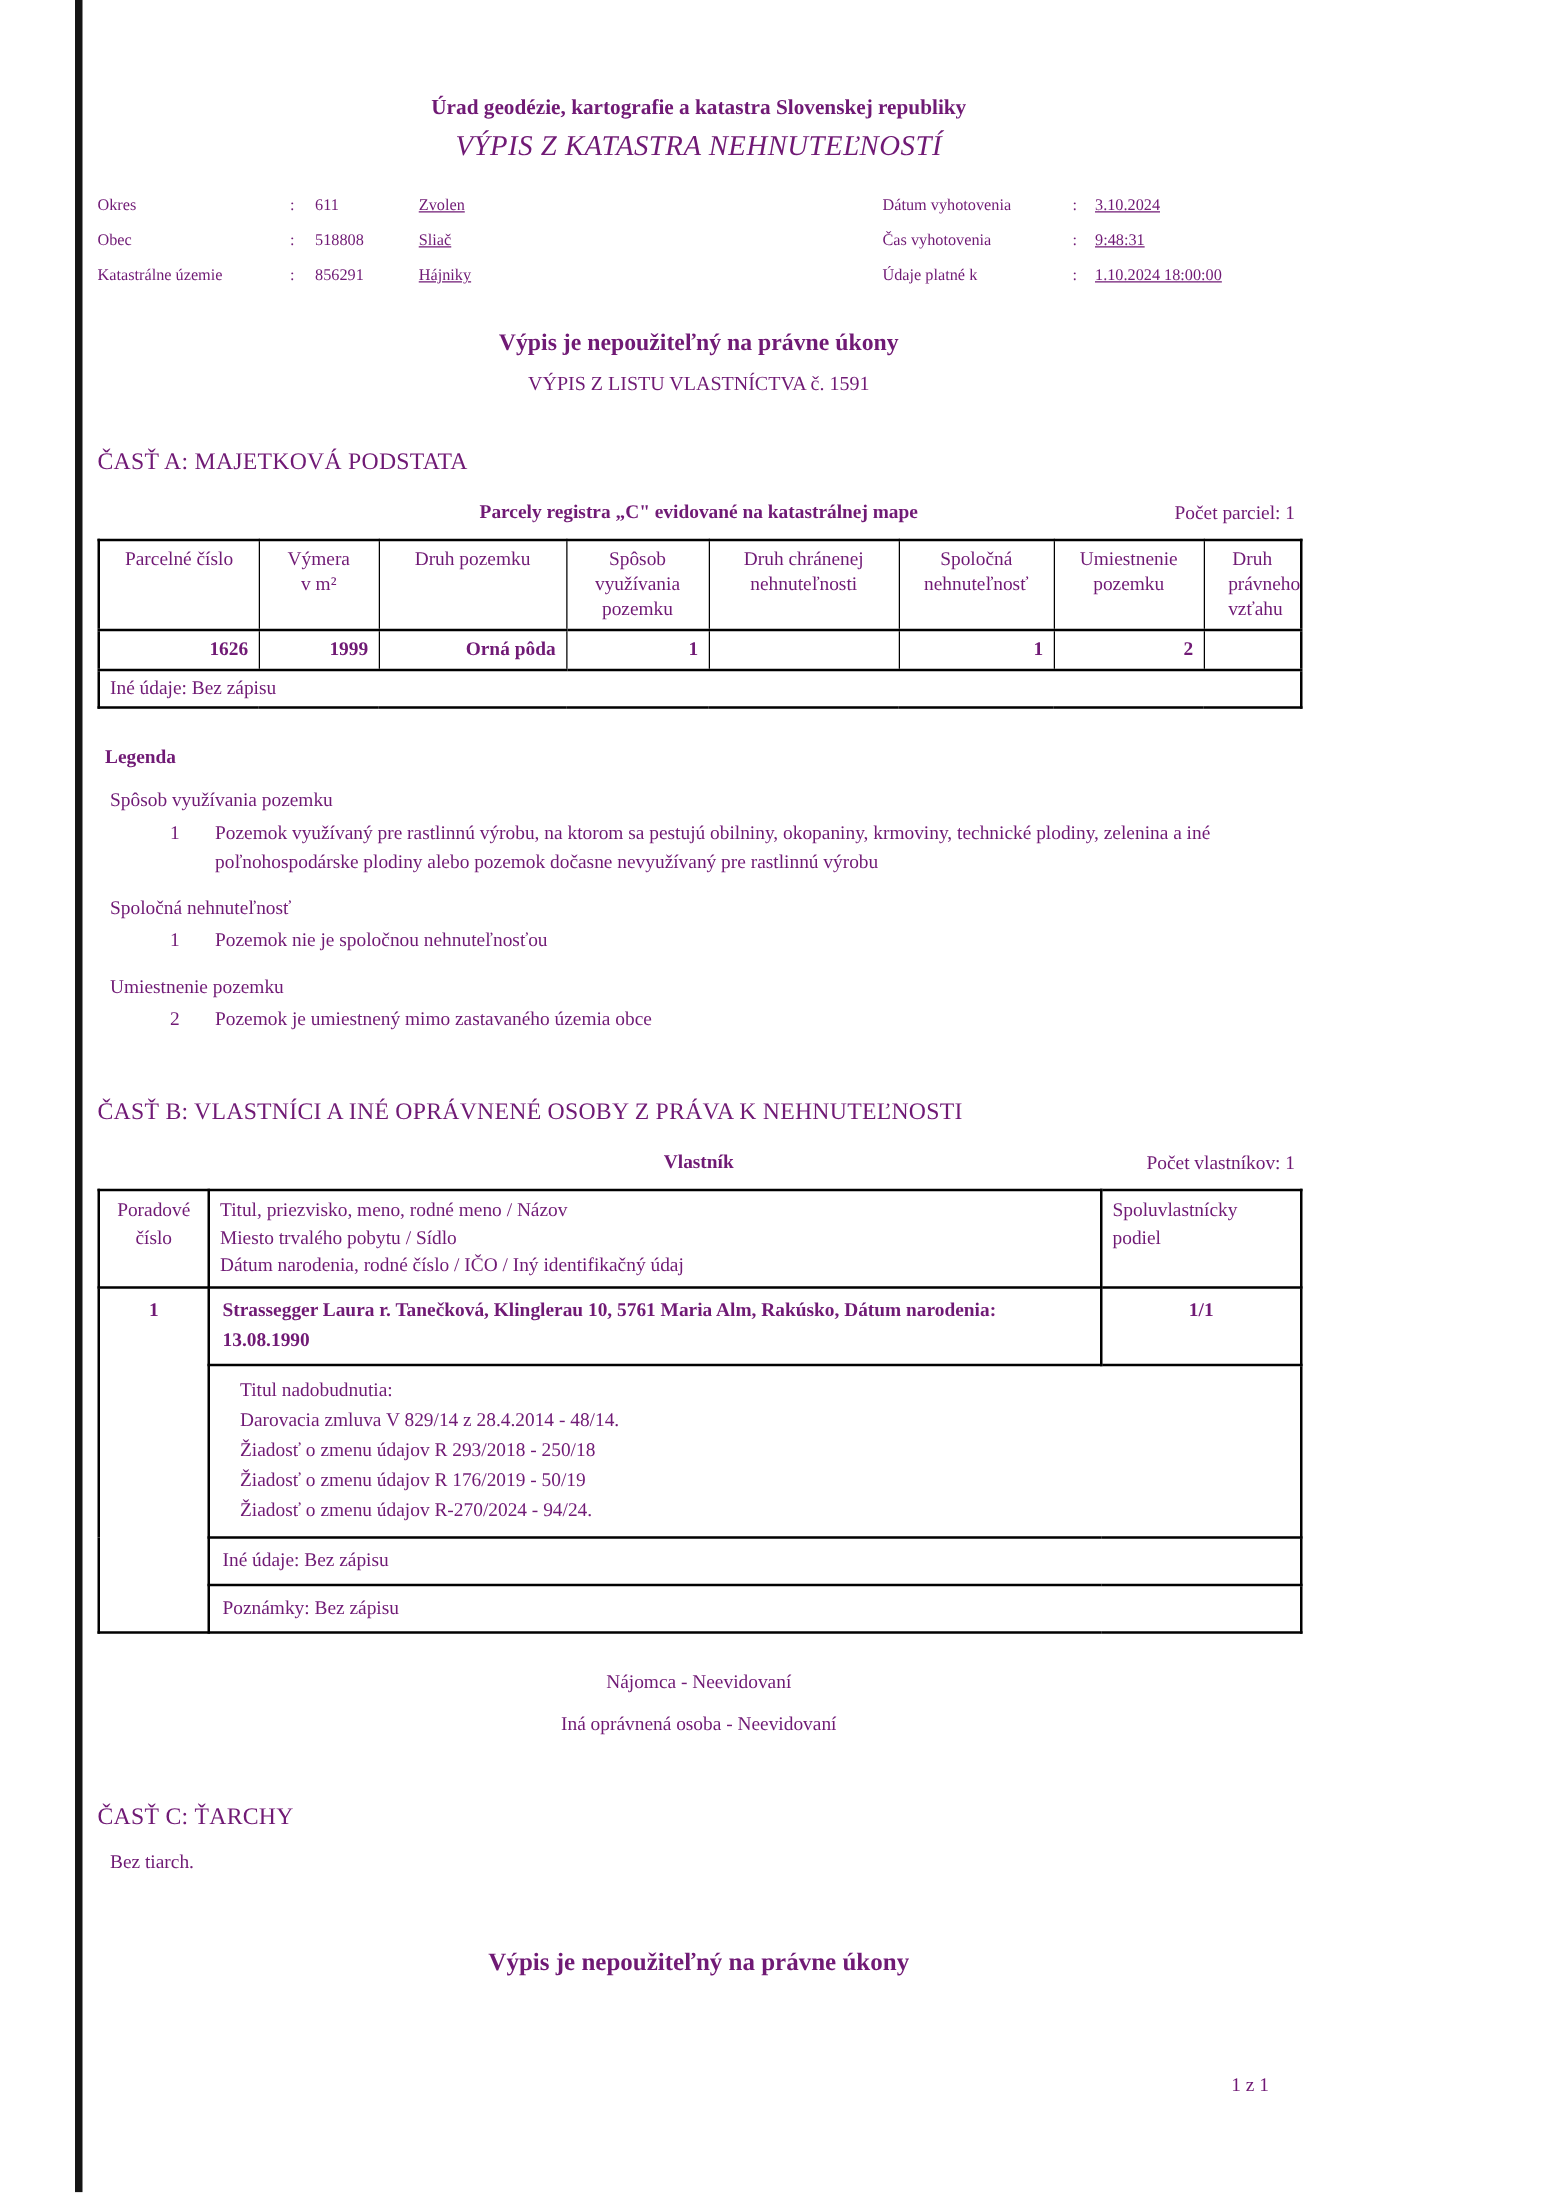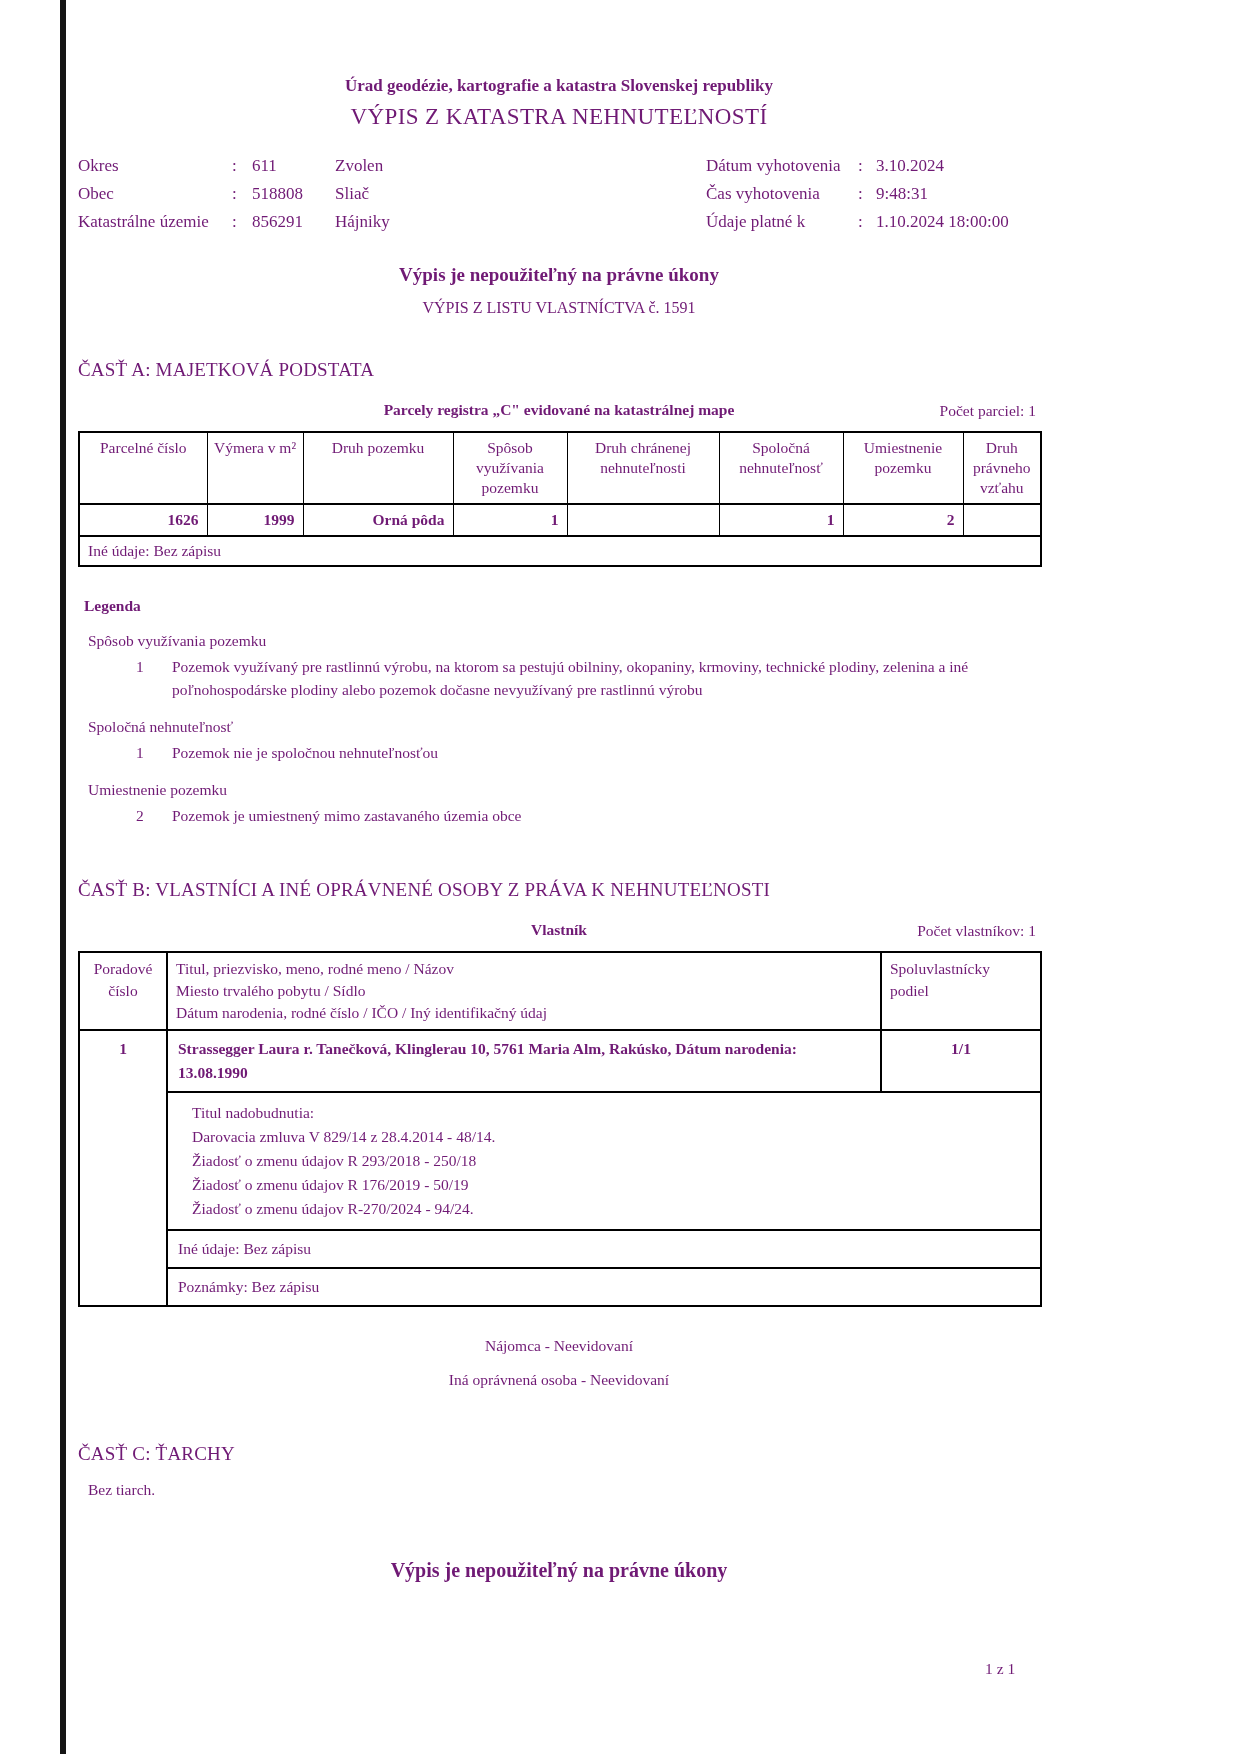--- a/index.html
+++ b/index.html
@@ -5,44 +5,44 @@
   * { box-sizing: border-box; }
   html,body { margin:0; padding:0; background:#ffffff; }
   .page {
     position:relative; width:1240px; height:1754px; background:#fff;
     font-family:"Liberation Serif", serif; color:#701a75; overflow:hidden;
   }
   .edge-bar { position:absolute; left:60px; top:0; width:6px; height:1754px; background:#151515; }
   .content { position:absolute; left:78px; top:0; width:962px; }
 
   .authority { margin-top:76px; text-align:center; font-weight:bold; font-size:17px; }
-  .doc-title { margin-top:8px; text-align:center; font-size:23px; letter-spacing:0.4px; }
-
-  .meta { display:flex; justify-content:space-between; margin-top:26px; font-size:17px; }
+  .doc-title { margin-top:8px; text-align:center; font-size:23px; letter-spacing:0.4px;font-style:italic; }
+
+  .meta { display:flex; justify-content:space-between; margin-top:26px; font-size:13px;text-decoration:underline; }
   .meta-left { width:560px; }
   .meta-right { width:334px; }
   .meta-row { height:28px; white-space:nowrap; }
   .m-label { display:inline-block; width:154px; }
   .m-colon { display:inline-block; width:20px; }
   .m-code  { display:inline-block; width:83px; }
   .m-label2 { display:inline-block; width:152px; }
   .m-colon2 { display:inline-block; width:18px; }
 
   .disclaimer-top { margin-top:24px; text-align:center; font-weight:bold; font-size:19px; }
   .lv-title { margin-top:13px; text-align:center; font-size:16px; }
 
   .section-heading { margin-top:42px; font-size:19px; letter-spacing:0.2px; }
   .caption-row { position:relative; margin-top:20px; font-size:15.5px; height:22px; }
   .caption-center { text-align:center; font-weight:bold; }
   .caption-count { position:absolute; right:4px; top:1px; }
 
   table.doc-table { border-collapse:collapse; table-layout:fixed; width:962px; margin-top:8px; font-size:15.5px; }
   table.parcels, table.parcels th, table.parcels td { border:1px solid #000; }
   table.parcels { border:2px solid #000; }
-  table.parcels thead th { font-weight:normal; text-align:center; vertical-align:top; padding:5px 3px; height:72px; line-height:20px; }
+  table.parcels thead th { font-weight:normal; text-align:center; vertical-align:top; padding:5px 19px; height:72px; line-height:20px; }
   table.parcels tr.data td { font-weight:bold; text-align:right; padding:4px 8px; height:32px; border-top:2px solid #000; border-bottom:2px solid #000; }
   table.parcels tr.other td { padding:4px 8px; height:30px; }
 
   table.owners, table.owners th, table.owners td { border:2px solid #000; }
   table.owners th { font-weight:normal; vertical-align:top; padding:5px 8px; line-height:22px; }
   table.owners th.c1 { text-align:center; }
   table.owners th.c2, table.owners th.c3 { text-align:left; }
   table.owners td { vertical-align:top; padding:6px 10px; line-height:24px; }
   table.owners td.num { text-align:center; font-weight:bold; }
   table.owners td.name { font-weight:bold; }

